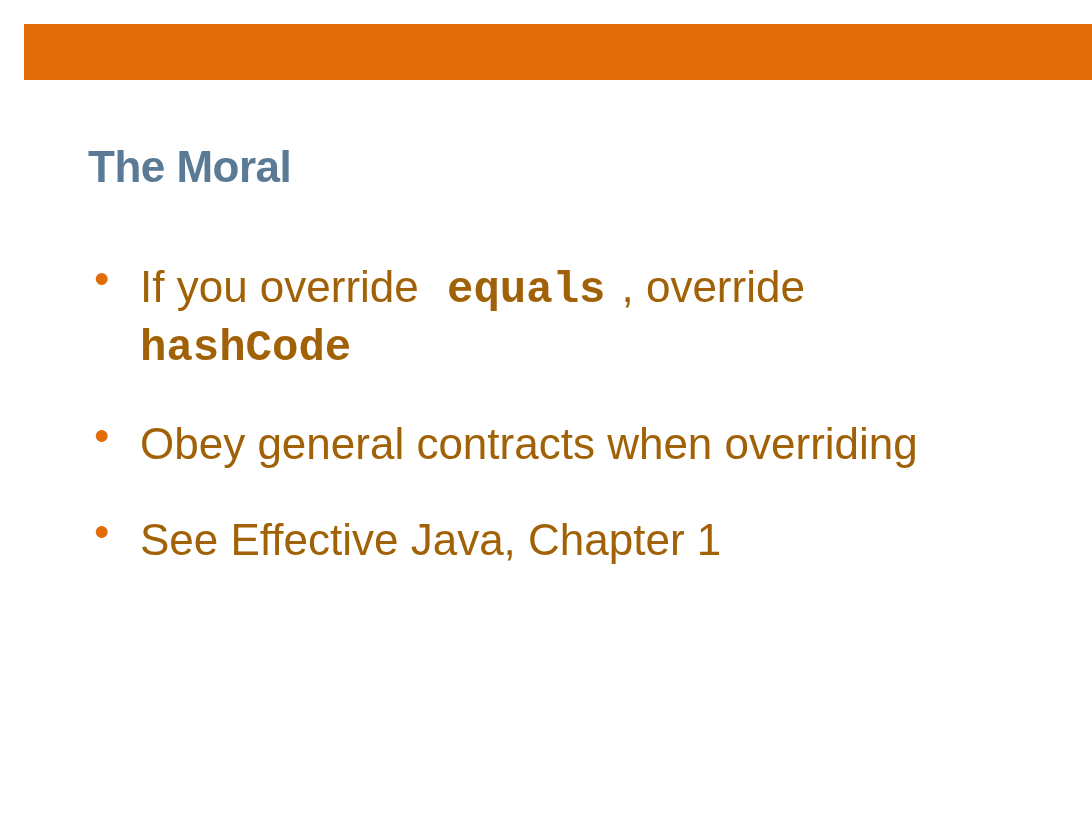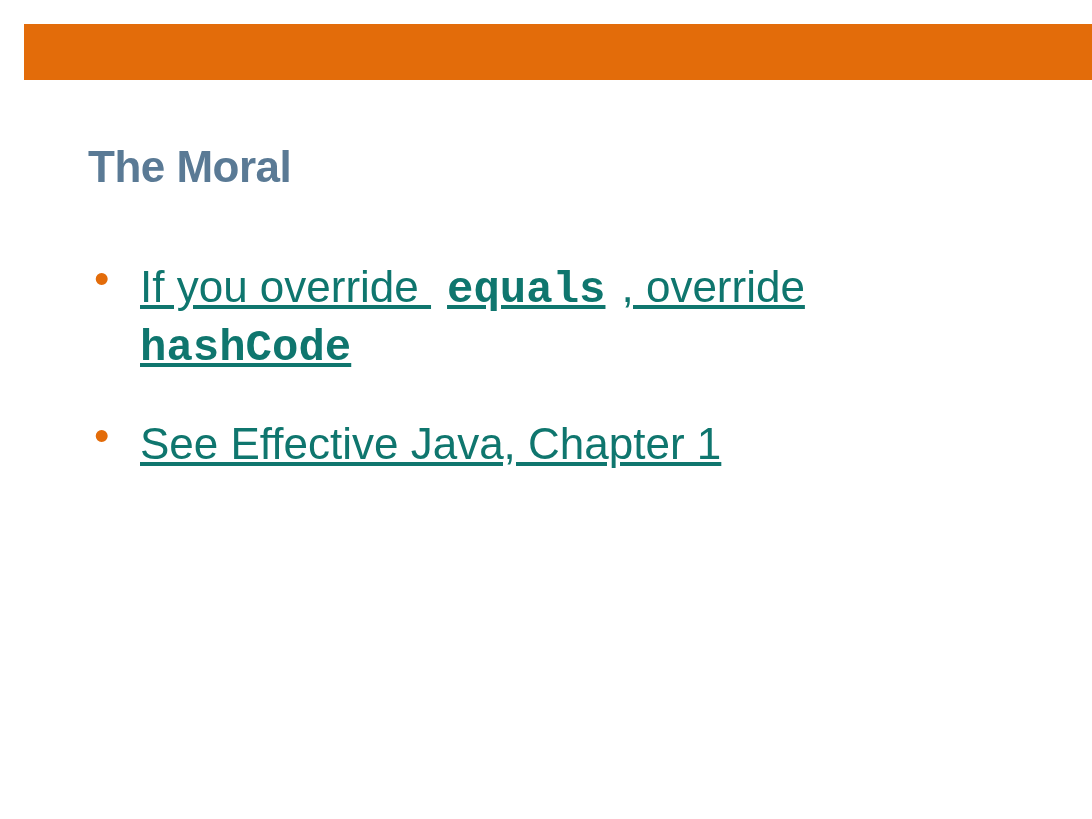--- a/index.html
+++ b/index.html
@@ -2,29 +2,30 @@
 <html><head>
 <meta charset="utf-8">
 <style>
   * { margin: 0; padding: 8px; box-sizing: border-box; }
   html, body { width: 1092px; height: 819px; background: #ffffff; font-family: Verdana, Geneva, sans-serif; }
   .slide { width: 1092px; height: 819px; position: relative; }
   .top-bar { width: 100%; height: 56px; background: #e36c0a; }
   .content { padding: 54px 56px 0 56px; }
   .title { color: #5a7a95; font-weight: bold; font-size: 44px; margin-bottom: 44px; letter-spacing: -0.5px; }
   .bullets { list-style: none; }
-  .bullets li { position: relative; padding-left: 44px; font-size: 44px; color: #0f766e; line-height: 1.22; margin-bottom: 26px; font-family: Verdana, Geneva, sans-serif; text-decoration: underline; }
+  .bullets li { position: relative; padding-left: 44px; font-size: 44px; color: #a16207; line-height: 1.22; margin-bottom: 26px; font-family: Verdana, Geneva, sans-serif; }
   .bullets li::before { content: "•"; position: absolute; left: 6px; top: 0; color: #e36c0a; font-size: 44px; line-height: 1.22; }
   .code { font-family: "Courier New", Courier, monospace; font-weight: bold; }
 </style>
 </head>
 <body>
 
 <div class="slide">
   <div class="top-bar"></div>
   <div class="content">
     <h1 class="title">The Moral</h1>
     <ul class="bullets">
         <li><span>If you override </span><span class="code">equals</span><span>, override </span><span class="code">hashCode</span></li>
+        <li><span>Obey general contracts when overriding</span></li>
         <li><span>See Effective Java, Chapter 1</span></li>
       </ul>
   </div>
 </div>
 
 </body></html>

